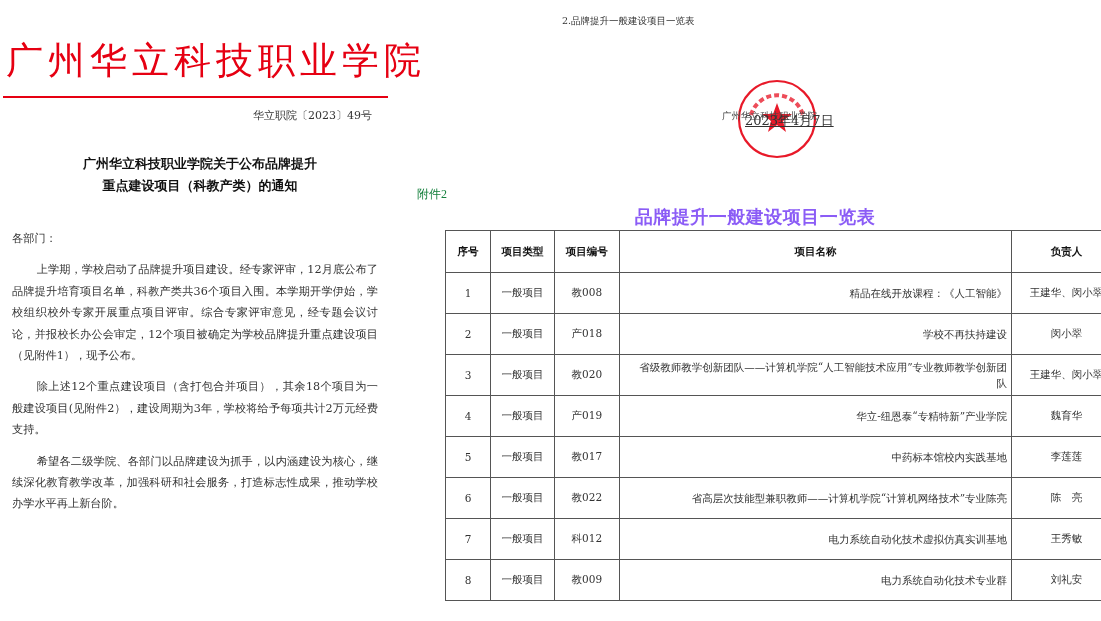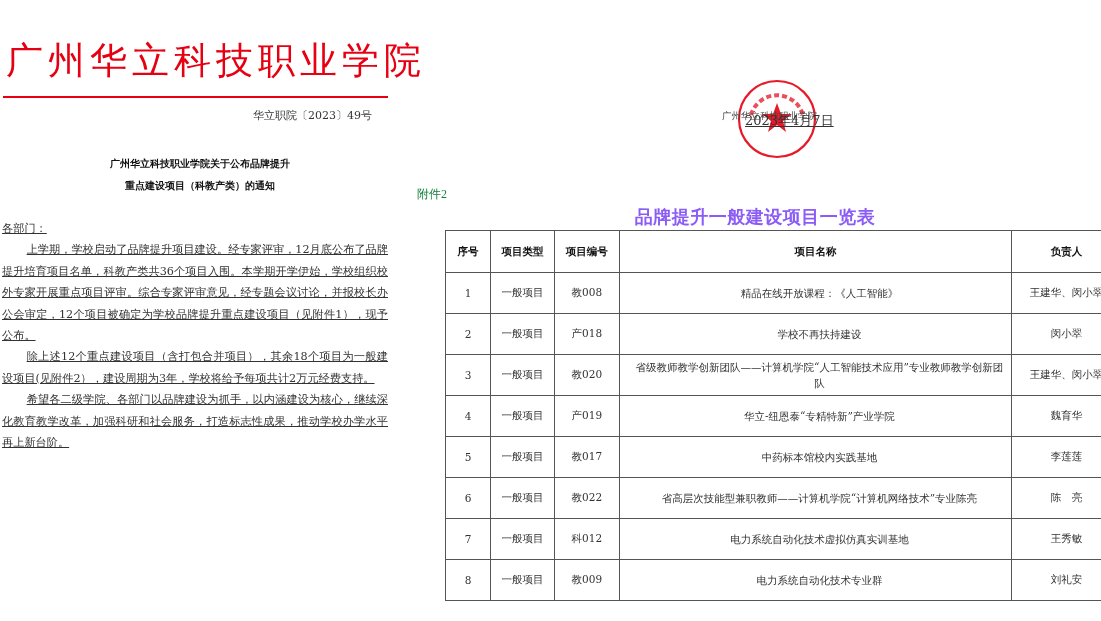--- a/index.html
+++ b/index.html
@@ -5,64 +5,65 @@
   html, body { margin: 0; padding: 0; background: #ffffff; }
   body { width: 1101px; height: 621px; position: relative; overflow: hidden;
          font-family: "DejaVu Serif", "Liberation Serif", serif; color: #222; }
   .abs { position: absolute; }
 
   
   .school-title { left: 6px; top: 36px; font-size: 37px; color: #e60012; letter-spacing: 5px;
                   font-family: "DejaVu Sans", "Liberation Sans", sans-serif; font-weight: normal; white-space: nowrap; }
   .red-rule { left: 3px; top: 96px; width: 385px; height: 2px; background: #e60012; }
   .doc-number { left: 253px; top: 108px; font-size: 11px; color: #333; white-space: nowrap; }
-  .notice-title { left: 0; width: 400px; top: 153px; text-align: center; font-size: 10px; font-weight: bold;
+  .notice-title { left: 0; width: 400px; top: 153px; text-align: center; font-size: 13px; font-weight: bold;
                   line-height: 22px; font-family: Liberation Sans, sans-serif; color: #111; }
   .body-text { left: 2px; top: 218px; width: 386px; font-size: 11.2px; line-height: 21.4px; color: #333; }
-  .body-text p { margin: 0; text-align: justify; text-align-last: left; text-decoration: underline; }
+  .body-text p { margin: 10px; text-align: justify; text-align-last: left; }
   .body-text p.indent { text-indent: 2.2em; }
 
   
   .attach-list { left: 529px; top: 11px; font-size: 9.5px; line-height: 20px; color: #333; white-space: nowrap; }
   .attach-list .l2 { padding-left: 33px; }
   .seal { left: 737px; top: 77px; width: 80px; height: 84px; }
   .sign-org { left: 722px; top: 110px; font-size: 9.5px; color: #444; white-space: nowrap; }
   .sign-date { left: 745px; top: 112px; font-size: 13px; color: #333; white-space: nowrap; text-decoration: underline; }
 
   
   .annex-label { left: 417px; top: 186px; font-size: 12px; color: #15803d;
                  font-family: Liberation Serif, serif; }
   .table-title { left: 417px; width: 676px; top: 205px; text-align: center; font-size: 18px; font-weight: bold;
                  font-family: "DejaVu Sans", "Liberation Sans", sans-serif; color: #8b5cf6; letter-spacing: 0.5px; }
   table.projects { position: absolute; left: 417px; top: 230px; width: 677px; border-collapse: collapse;
                    font-size: 10.5px; color: #333; margin-left: 28px; }
   table.projects th, table.projects td { border: 1px solid #555; padding: 0 4px; height: 40px; }
   table.projects th { height: 41px; font-weight: bold; color: #111; font-size: 10.5px; }
   table.projects td.c { text-align: center; }
-  table.projects td.name { text-align: center; line-height: 16px; padding-left: 12px; }
+  table.projects td.name { text-align: right; line-height: 16px; padding-left: 12px; }
   table.projects tr { height: 40px; }
 </style>
 </head>
 <body>
 
 <div class="abs school-title">广州华立科技职业学院</div>
 <div class="abs red-rule"></div>
 <div class="abs doc-number">华立职院〔2023〕49号</div>
 <div class="abs notice-title">
   <div>广州华立科技职业学院关于公布品牌提升</div>
   <div>重点建设项目（科教产类）的通知</div>
 </div>
 <div class="abs body-text">
   <p>各部门：</p>
   <p class="indent">上学期，学校启动了品牌提升项目建设。经专家评审，12月底公布了品牌提升培育项目名单，科教产类共36个项目入围。本学期开学伊始，学校组织校外专家开展重点项目评审。综合专家评审意见，经专题会议讨论，并报校长办公会审定，12个项目被确定为学校品牌提升重点建设项目（见附件1），现予公布。</p>
   <p class="indent">除上述12个重点建设项目（含打包合并项目），其余18个项目为一般建设项目(见附件2），建设周期为3年，学校将给予每项共计2万元经费支持。</p>
   <p class="indent">希望各二级学院、各部门以品牌建设为抓手，以内涵建设为核心，继续深化教育教学改革，加强科研和社会服务，打造标志性成果，推动学校办学水平再上新台阶。</p>
 </div>
 
 <div class="abs attach-list">
+  <div class="l2">2.品牌提升一般建设项目一览表</div>
 </div>
 <svg class="abs seal" viewBox="0 0 80 84">
   <circle cx="40" cy="42" r="38" fill="none" stroke="#e60012" stroke-width="2.2" opacity="0.9"></circle>
   <polygon points="40,26 44,37 55,37 46,44 49,55 40,48 31,55 34,44 25,37 36,37" fill="#e60012" opacity="0.9"></polygon>
   <path d="M14 38 A27 27 0 0 1 66 38" fill="none" stroke="#e60012" stroke-width="4" stroke-dasharray="5 3" opacity="0.7"></path>
 </svg>
 <div class="abs sign-org">广州华立科技职业学院</div>
 <div class="abs sign-date">2023年4月7日</div>
 
 <div class="abs annex-label">附件2</div>

